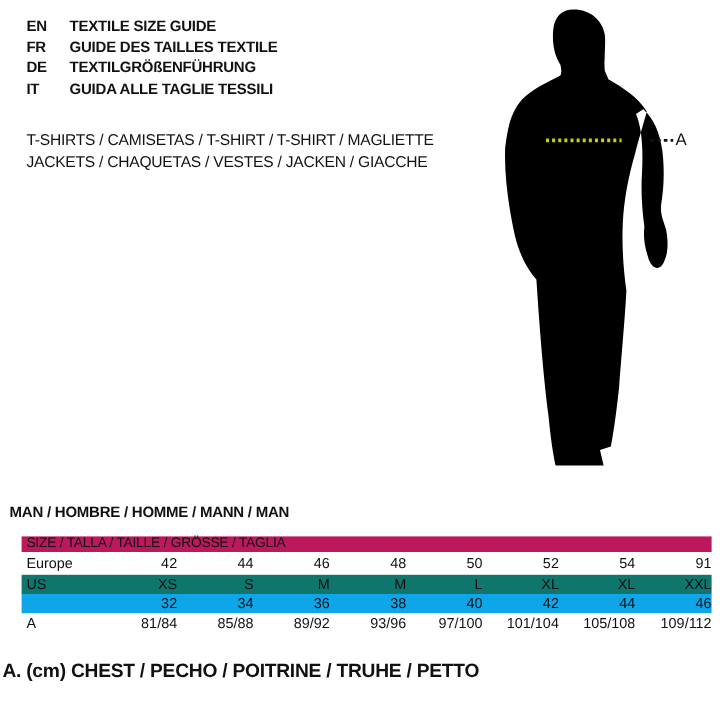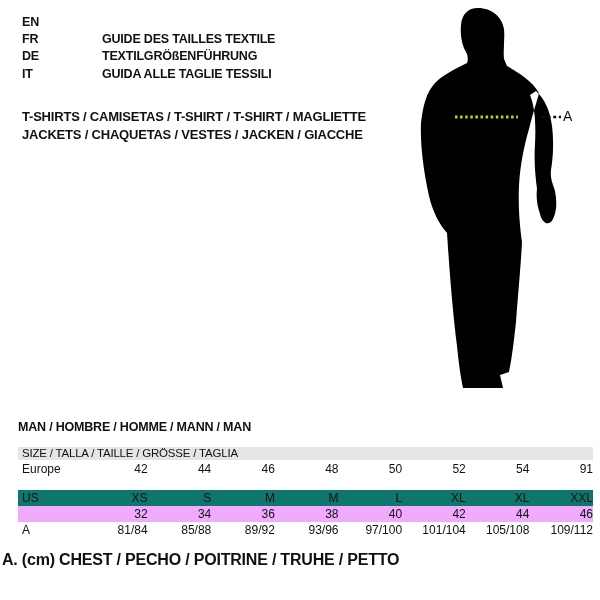--- a/index.html
+++ b/index.html
@@ -2,51 +2,52 @@
 <html><head>
 <meta charset="utf-8">
 <style>
   html,body{margin:0;padding:0;background:#fff;}
   .canvas{
     position:relative;width:600px;height:600px;background:#ffffff;overflow:hidden;
     font-family:"Liberation Sans",sans-serif;color:#111;
   }
   
   .lang-block{position:absolute;left:22px;top:14px;}
-  .lang-row{display:flex;height:17.2px;line-height:17.2px;font-size:12.5px;font-weight:bold;letter-spacing:-0.2px;gap:44px;}
+  .lang-row{display:flex;height:17.2px;line-height:17.2px;font-size:12.5px;font-weight:bold;letter-spacing:-0.2px;}
   .lang-code{width:36px;flex:0 0 36px;}
   
   .cat-block{position:absolute;left:22px;top:108px;}
-  .cat-row{height:17.5px;line-height:17.5px;font-size:13px;font-weight:bold;letter-spacing:-0.2px;}
+  .cat-row{height:17.5px;line-height:17.5px;font-size:13px;font-weight:normal;letter-spacing:-0.2px;}
   
   .fig-svg{position:absolute;left:0;top:0;}
   .measure-label{position:absolute;left:563px;top:108px;font-size:14px;line-height:16px;font-weight:400;letter-spacing:-0.3px;}
   
-  .section-title{position:absolute;left:18px;top:420px;font-size:12.5px;font-weight:bold;letter-spacing:-0.2px;}
+  .section-title{position:absolute;left:8px;top:420px;font-size:12.5px;font-weight:bold;letter-spacing:-0.2px;}
   
   .size-table{position:absolute;left:18px;top:447px;width:575px;font-size:12px;}
   .t-header{height:13px;line-height:13px;font-size:11.5px;padding-left:4px;letter-spacing:-0.2px;}
   .t-row{display:grid;grid-template-columns:66px repeat(8,1fr);}
   .t-row .cell{text-align:right;overflow:hidden;white-space:nowrap;}
   .t-row .label{text-align:left;padding-left:4px;}
-  .row-0{height:30px;line-height:19px;}
+  .row-0{height:19px;line-height:19px;}
   .row-1{height:16px;line-height:16px;}
   .row-2{height:16px;line-height:16px;}
   .row-3{height:17px;line-height:17px;}
   
   .footnote{position:absolute;left:2px;top:551px;font-size:16px;font-weight:bold;letter-spacing:-0.2px;}
 </style>
 </head>
 <body>
 
 <div class="canvas">
 
   <div class="lang-block">
       <div class="lang-row">
         <span class="lang-code">EN</span>
+        <span class="lang-label">TEXTILE SIZE GUIDE</span>
       </div>
       <div class="lang-row">
         <span class="lang-code">FR</span>
         <span class="lang-label">GUIDE DES TAILLES TEXTILE</span>
       </div>
       <div class="lang-row">
         <span class="lang-code">DE</span>
         <span class="lang-label">TEXTILGRÖßENFÜHRUNG</span>
       </div>
       <div class="lang-row">
@@ -95,21 +96,21 @@
              C536,124 535,107 530,95
              Z"></path>
     <line x1="455" y1="117" x2="518" y2="117" stroke="#c9d300" stroke-width="3" stroke-dasharray="2.5 2.6"></line>
     <line x1="542" y1="117" x2="561" y2="117" stroke="#111111" stroke-width="2.4" stroke-dasharray="3 2.6"></line>
   </svg>
   <div class="measure-label">A</div>
 
   <div class="section-title">MAN / HOMBRE / HOMME / MANN / MAN</div>
 
   <div class="size-table">
-    <div class="t-header" style="background: #e5e5e5;">SIZE / TALLA / TAILLE / GRÖSSE / TAGLIA</div>
+    <div class="t-header" style="background: #be185d;">SIZE / TALLA / TAILLE / GRÖSSE / TAGLIA</div>
     <div id="table-body">
         <div class="t-row row-0">
           <div class="cell label">Europe</div>
           <div class="cell">42</div>
           <div class="cell">44</div>
           <div class="cell">46</div>
           <div class="cell">48</div>
           <div class="cell">50</div>
           <div class="cell">52</div>
           <div class="cell">54</div>
@@ -119,21 +120,21 @@
           <div class="cell label">US</div>
           <div class="cell">XS</div>
           <div class="cell">S</div>
           <div class="cell">M</div>
           <div class="cell">M</div>
           <div class="cell">L</div>
           <div class="cell">XL</div>
           <div class="cell">XL</div>
           <div class="cell">XXL</div>
         </div>
-        <div class="t-row row-2" style="background: #f0abfc; gap: 20px;">
+        <div class="t-row row-2" style="background: #0ea5e9; gap: 20px;">
           <div class="cell label"></div>
           <div class="cell">32</div>
           <div class="cell">34</div>
           <div class="cell">36</div>
           <div class="cell">38</div>
           <div class="cell">40</div>
           <div class="cell">42</div>
           <div class="cell">44</div>
           <div class="cell">46</div>
         </div>

